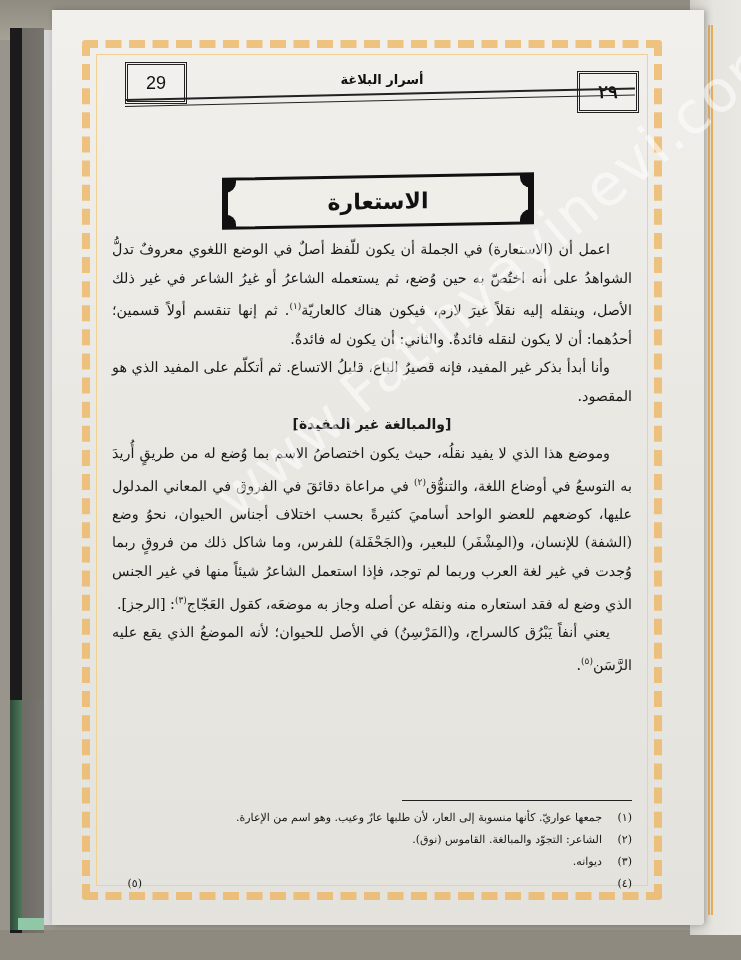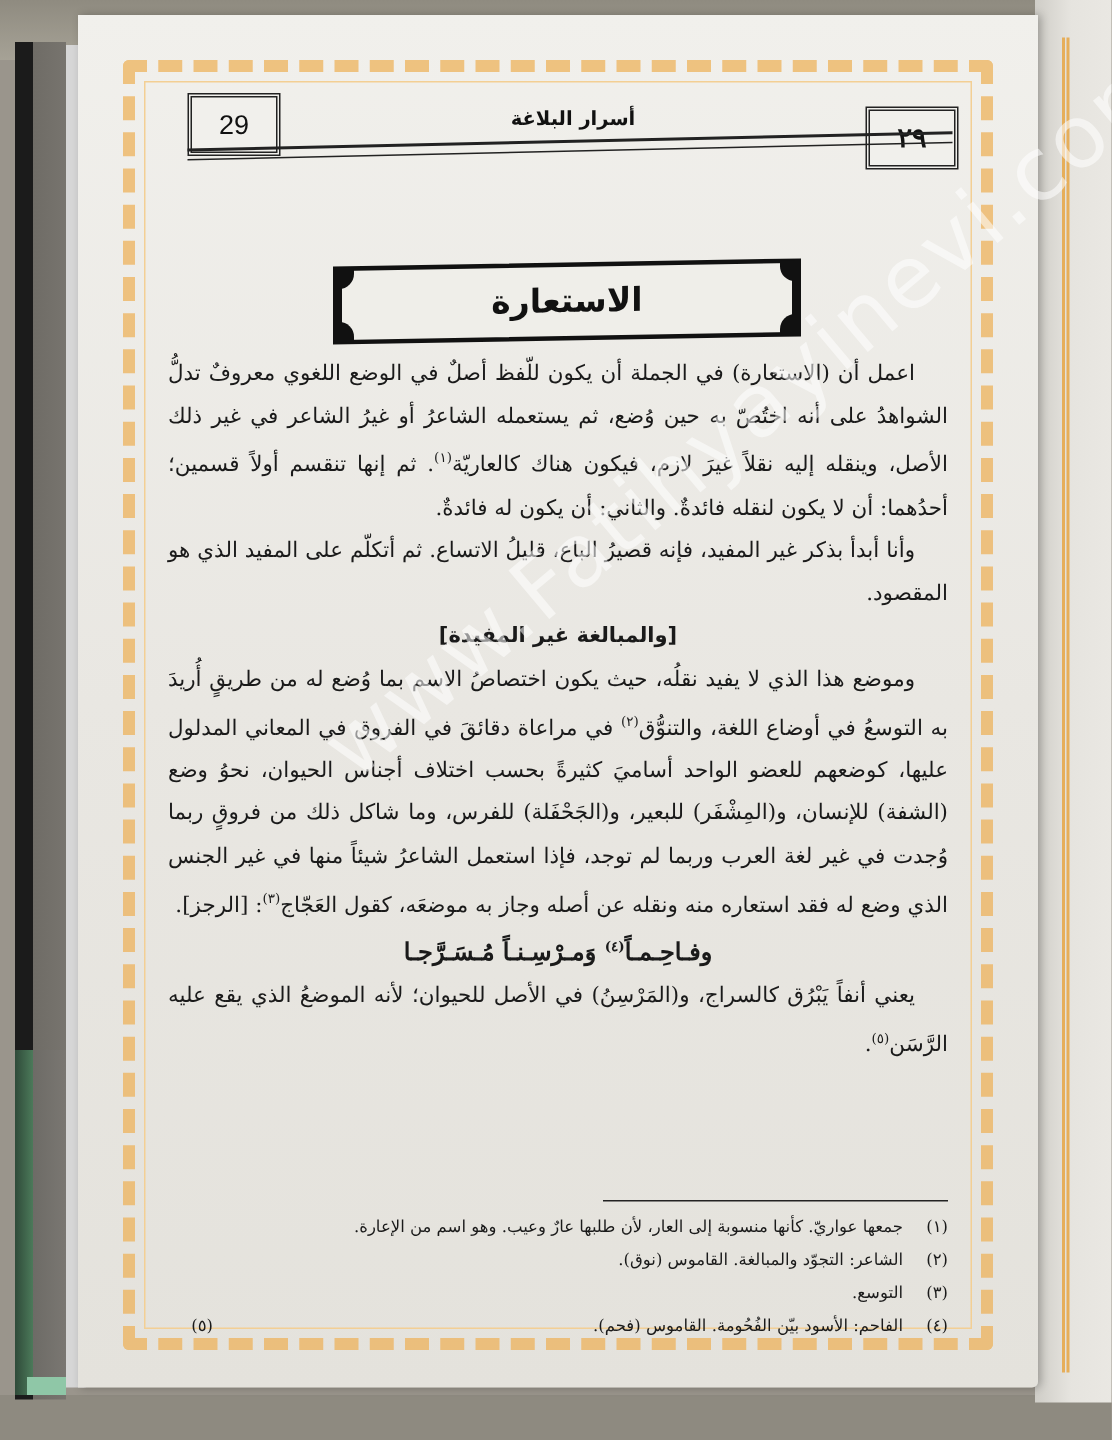--- a/index.html
+++ b/index.html
@@ -18,20 +18,21 @@
     position:absolute; left:10px; top:700px; width:34px; height:230px;
     background:linear-gradient(90deg,#2f4a39 0,#4c7a5a 12px,#6d6b66 12px,#7a7772 34px);
   }
   .cover-green-foot { position:absolute; left:18px; top:918px; width:26px; height:12px; background:#8fc7a7; }
   .page-edge { position:absolute; left:44px; top:30px; width:12px; height:895px; background:#d6d6d6; border-right:1px solid #9e9e9e; }
   .page {
     position:absolute; left:52px; top:10px; width:640px; height:915px;
     background:linear-gradient(180deg,#f1f0ec 0,#e9e7e2 50%,#e4e2dc 100%);
     border-radius:0 0 4px 0;
     box-shadow: 2px 0 6px rgba(0,0,0,0.25);
+    padding-left: 12px;
   }
   .next-page {
     position:absolute; left:690px; top:0px; width:60px; height:935px;
     background:linear-gradient(90deg,#cfcdc7,#e6e4df 40%,#ebe9e4);
   }
   .next-border {
     position:absolute; left:708px; top:25px; width:14px; height:890px;
     border-left:5px double #e6ae5a;
   }
   .frame-deco {
@@ -126,42 +127,40 @@
     <span class="corner" style="right:-2px;top:-2px;border-radius:0 0 0 10px;"></span>
     <span class="corner" style="right:-2px;bottom:-2px;border-radius:10px 0 0 0;"></span>
     <span class="chapter-title">الاستعارة</span>
   </div>
 
   <div class="body-text">
     <p><span>اعمل أن (الاستعارة) في الجملة أن يكون للّفظ أصلٌ في الوضع اللغوي معروفٌ تدلُّ الشواهدُ على أنه اختُصّ به حين وُضع، ثم يستعمله الشاعرُ أو غيرُ الشاعر في غير ذلك الأصل، وينقله إليه نقلاً غيرَ لازم، فيكون هناك كالعاريّة</span><span class="sup">(١)</span><span>. ثم إنها تنقسم أولاً قسمين؛ أحدُهما: أن لا يكون لنقله فائدةٌ. والثاني: أن يكون له فائدةٌ.</span></p>
     <p><span>وأنا أبدأ بذكر غير المفيد، فإنه قصيرُ الباع، قليلُ الاتساع. ثم أتكلّم على المفيد الذي هو المقصود.</span></p>
     <p class="subheading">[والمبالغة غير المفيدة]</p>
     <p><span>وموضع هذا الذي لا يفيد نقلُه، حيث يكون اختصاصُ الاسم بما وُضع له من طريقٍ أُريدَ به التوسعُ في أوضاع اللغة، والتنوُّق</span><span class="sup">(٢)</span><span> في مراعاة دقائقَ في الفروق في المعاني المدلول عليها، كوضعهم للعضو الواحد أساميَ كثيرةً بحسب اختلاف أجناس الحيوان، نحوُ وضع (الشفة) للإنسان، و(المِشْفَر) للبعير، و(الجَحْفَلة) للفرس، وما شاكل ذلك من فروقٍ ربما وُجدت في غير لغة العرب وربما لم توجد، فإذا استعمل الشاعرُ شيئاً منها في غير الجنس الذي وضع له فقد استعاره منه ونقله عن أصله وجاز به موضعَه، كقول العَجّاج</span><span class="sup">(٣)</span><span>: [الرجز].</span></p>
-    <p class="verse"><span>وفـاحِـمـاً</span><span class="sup">(٤)</span><span> وَمـرْسِـنـاً مُـسَـرَّجـا</span></p>
     <p><span>يعني أنفاً يَبْرُق كالسراج، و(المَرْسِنُ) في الأصل للحيوان؛ لأنه الموضعُ الذي يقع عليه الرَّسَن</span><span class="sup">(٥)</span><span>.</span></p>
   </div>
 
   <div class="fn-rule"></div>
   <div class="footnotes">
     <div class="fn-row">
         <span class="fn-num">(١)</span>
         <span>جمعها عواريّ. كأنها منسوبة إلى العار، لأن طلبها عارٌ وعيب. وهو اسم من الإعارة.</span>
       </div>
     <div class="fn-row">
         <span class="fn-num">(٢)</span>
         <span>الشاعر: التجوّد والمبالغة. القاموس (نوق).</span>
       </div>
     <div class="fn-row">
         <span class="fn-num">(٣)</span>
-        <span>التوسع.</span>
+        <span>ديوانه.</span>
       </div>
     <div class="fn-split">
       <div class="fn-row">
           <span class="fn-num">(٤)</span>
-          <span>الفاحم: الأسود بيّن الفُحُومة. القاموس (فحم).</span>
         </div>
       <div class="fn-row">
           <span class="fn-num">(٥)</span>
         </div>
     </div>
   </div>
 
   <div class="watermark">www.Fatihyayinevi.com.tr</div>
 </div>
 

